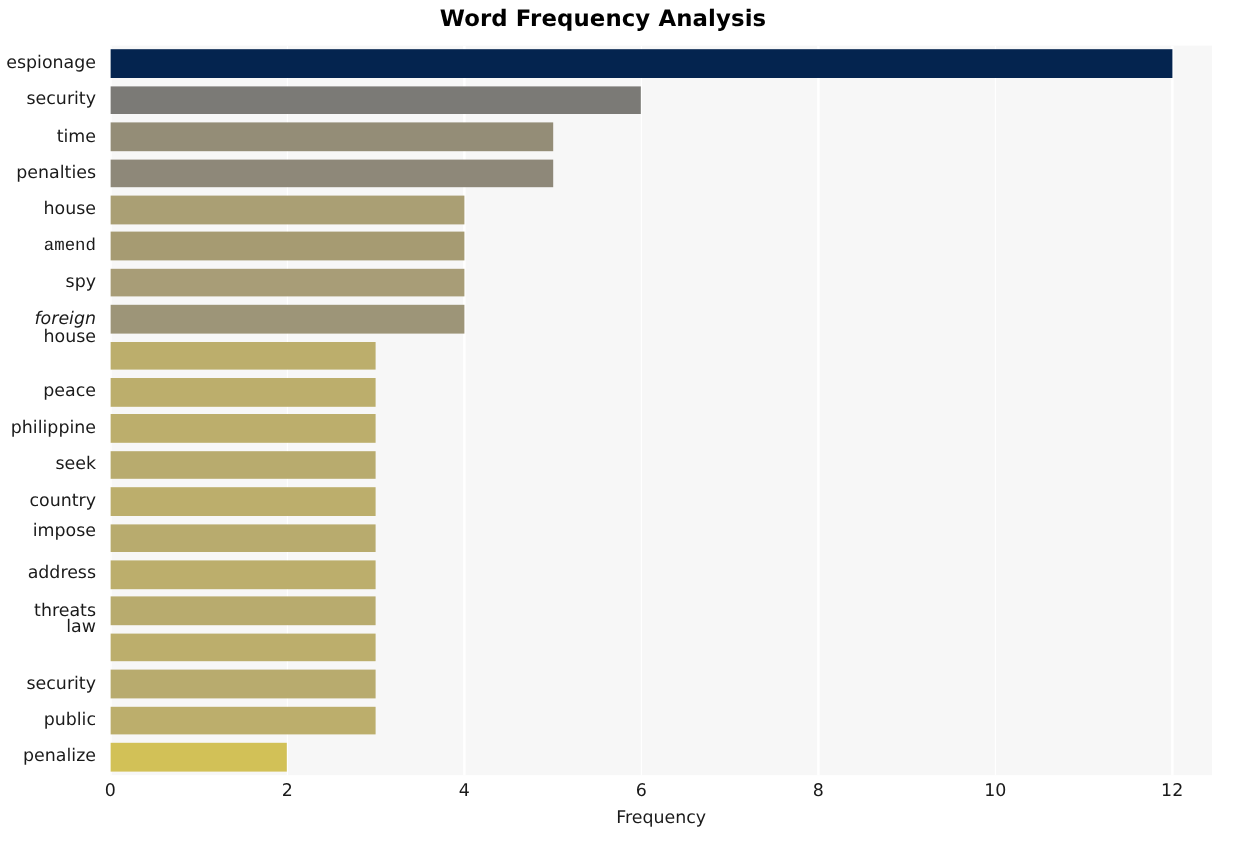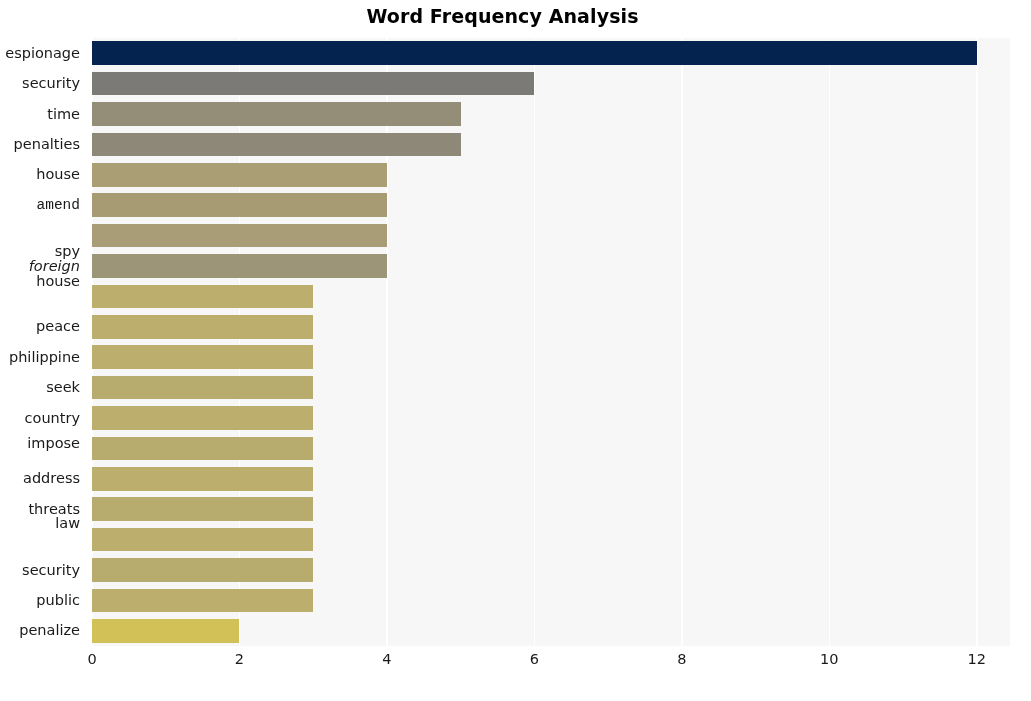--- a/index.html
+++ b/index.html
@@ -201,21 +201,21 @@
       </div>
   </div>
 
   <div id="ylabels">
       <div class="ylabel" style="top: 7.7px;">espionage</div>
       <div class="ylabel" style="top: 38.1px;">security</div>
       <div class="ylabel" style="top: 68.5px; margin-left: 29px;">time</div>
       <div class="ylabel" style="top: 98.9px;">penalties</div>
       <div class="ylabel" style="top: 129.3px;">house</div>
       <div class="ylabel" style="top: 159.7px; font-family: Liberation Mono, monospace;">amend</div>
-      <div class="ylabel" style="top: 190.1px; margin-top: 16px;">spy</div>
+      <div class="ylabel" style="top: 190.1px;">spy</div>
       <div class="ylabel" style="top: 220.5px; font-style: italic;">foreign</div>
       <div class="ylabel" style="top: 236px;">house</div>
       <div class="ylabel" style="top: 281.3px;">peace</div>
       <div class="ylabel" style="top: 311.7px;">philippine</div>
       <div class="ylabel" style="top: 342.1px;">seek</div>
       <div class="ylabel" style="top: 372.5px;">country</div>
       <div class="ylabel" style="top: 398px;">impose</div>
       <div class="ylabel" style="top: 433.3px;">address</div>
       <div class="ylabel" style="top: 463.7px;">threats</div>
       <div class="ylabel" style="top: 478px;">law</div>
@@ -227,14 +227,15 @@
   <div id="xlabels">
       <div class="xlabel" style="left: 92px;">0</div>
       <div class="xlabel" style="left: 239.47px;">2</div>
       <div class="xlabel" style="left: 386.94px;">4</div>
       <div class="xlabel" style="left: 534.41px;">6</div>
       <div class="xlabel" style="left: 681.88px;">8</div>
       <div class="xlabel" style="left: 829.349px;">10</div>
       <div class="xlabel" style="left: 976.819px;">12</div>
     </div>
 
+  <div id="xaxis-title">Frequency</div>
 
 </div>
 
 </body></html>

